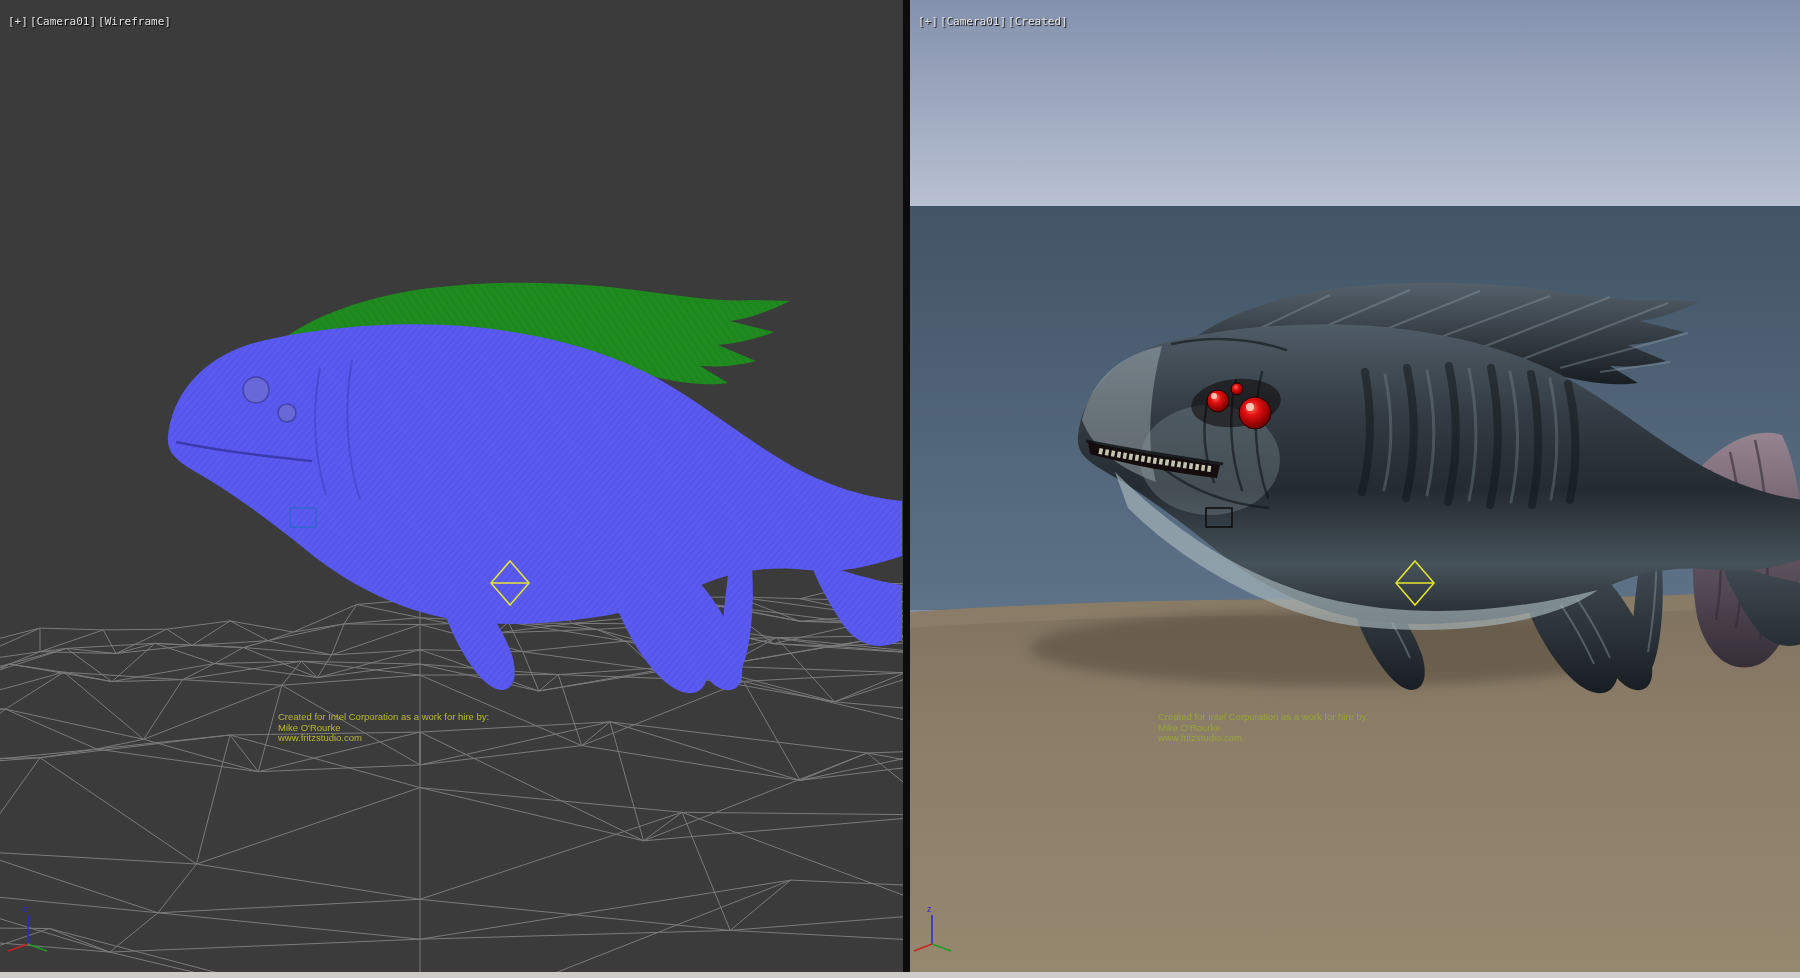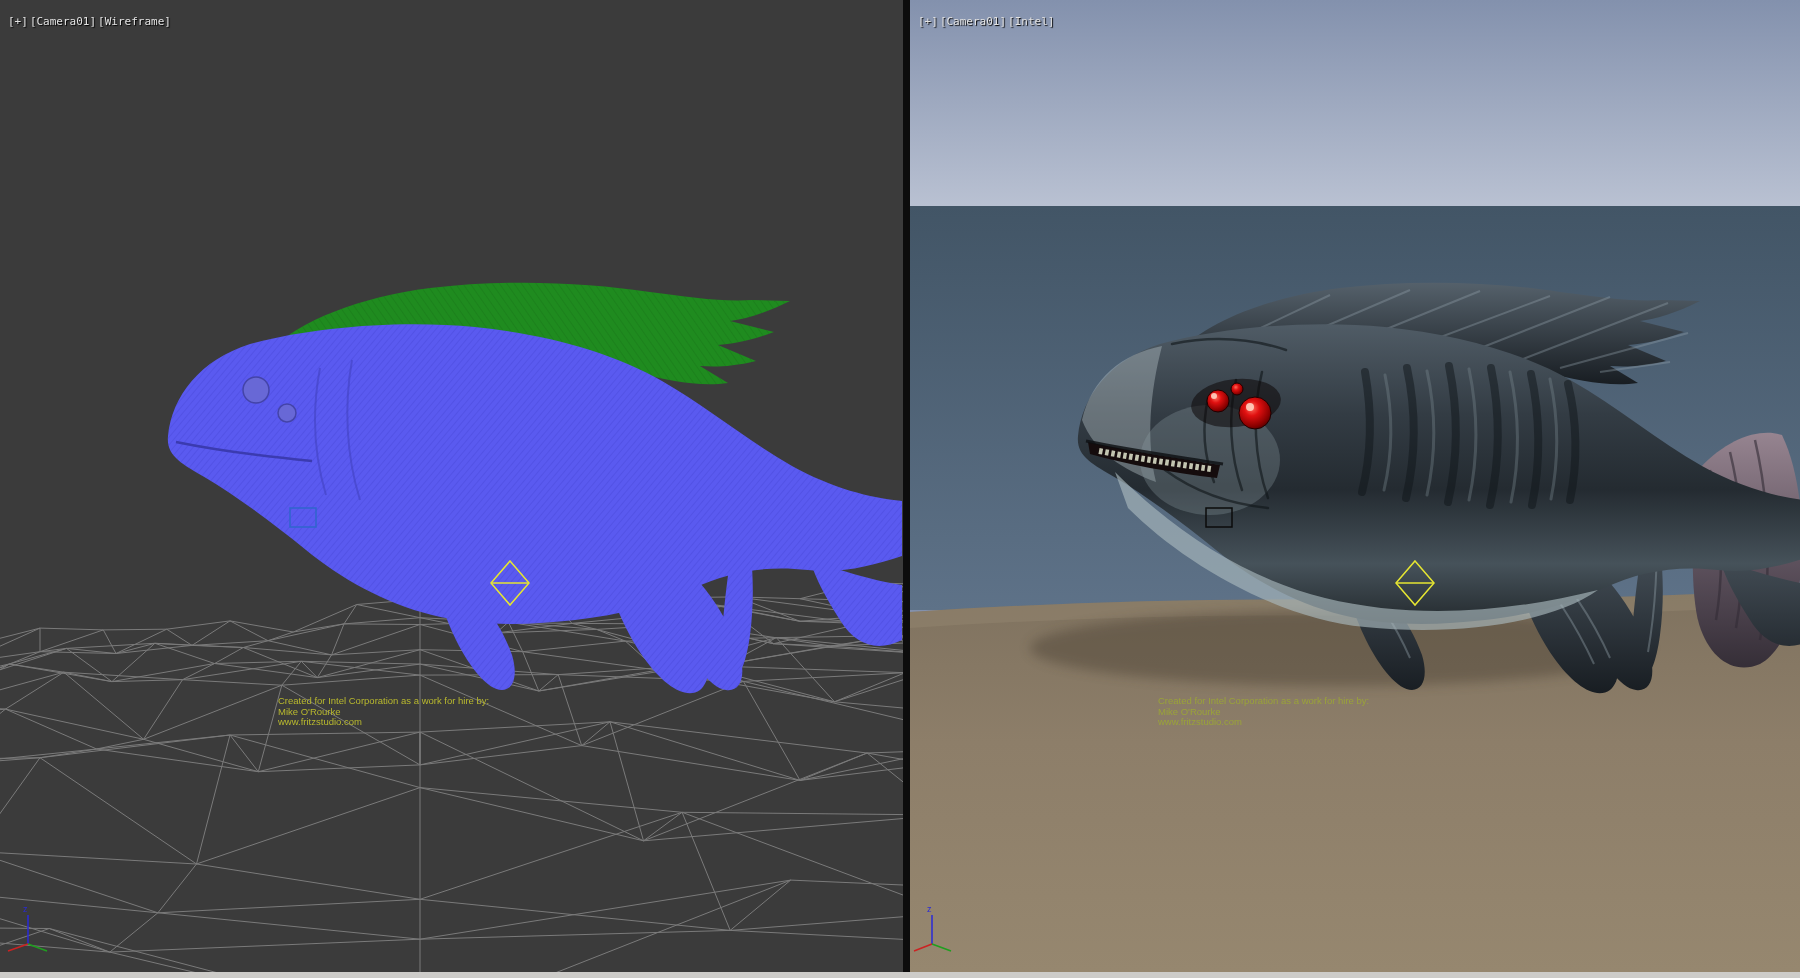--- a/index.html
+++ b/index.html
@@ -6,21 +6,21 @@
   body{width:1800px;height:978px;overflow:hidden;font-family:"Liberation Sans",sans-serif;}
   .stage{display:flex;width:1800px;height:972px;}
   .viewport{position:relative;overflow:hidden;height:972px;cursor:crosshair;}
   .vp-left{width:903px;background:#3b3b3b;}
   .divider{width:7px;height:972px;background:#0c0c0c;cursor:col-resize;}
   .vp-right{width:890px;background:#8391ad;}
   svg.scene{position:absolute;left:0;top:0;width:100%;height:100%;display:block;}
   .vp-label{position:absolute;top:15px;left:8px;font:11px "DejaVu Sans Mono",monospace;
             color:#e3e3e3;text-shadow:1px 1px 1px #000;user-select:none;z-index:5;}
   .vp-label span{margin-right:2px;cursor:pointer;}
-  .watermark{position:absolute;font:9.5px "Liberation Sans",sans-serif;line-height:10.5px;z-index:4;}
+  .watermark{position:absolute;font:9.5px "Liberation Sans",sans-serif;line-height:10.5px;z-index:4;margin-top:16px;}
   .wm-left{left:278px;top:696px;color:#b9b92e;}
   .wm-right{left:248px;top:696px;color:#9aa339;}
   .bottom-edge{width:1800px;height:6px;background:#cdccc9;}
   #grid-left line{stroke-width:1;}
   #grid-left{opacity:.8;}
 </style>
 </head>
 <body>
 
 <svg width="0" height="0" style="position:absolute" aria-hidden="true">
@@ -778,21 +778,21 @@
 
       <g stroke-width="1.5">
         <line x1="22" y1="944" x2="22" y2="915" stroke="#2a2ad8"></line>
         <line x1="22" y1="944" x2="4" y2="951" stroke="#cc2222"></line>
         <line x1="22" y1="944" x2="41" y2="951" stroke="#1f9f1f"></line>
         <text x="17" y="912" fill="#2a2ad8" font-size="9">z</text>
       </g>
     </svg>
 
     <div class="vp-label">
-      <span>[+]</span><span>[Camera01]</span><span>[Intel]</span>
+      <span>[+]</span><span>[Camera01]</span><span>[Created]</span>
     </div>
 
     <div class="watermark wm-right">
       <div>Created for Intel Corporation as a work for hire by:</div>
       <div>Mike O'Rourke</div>
       <div>www.fritzstudio.com</div>
     </div>
   </section>
 </div>
 

